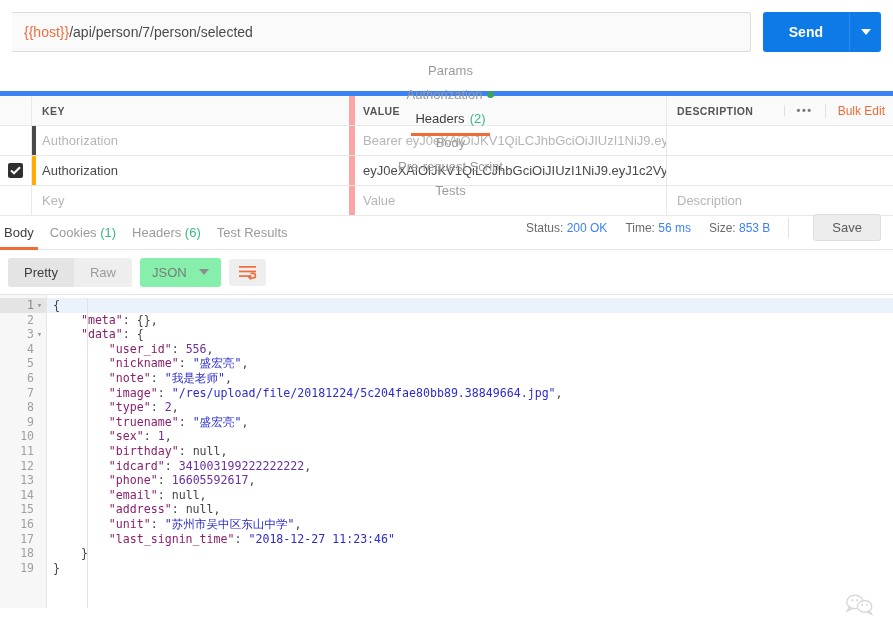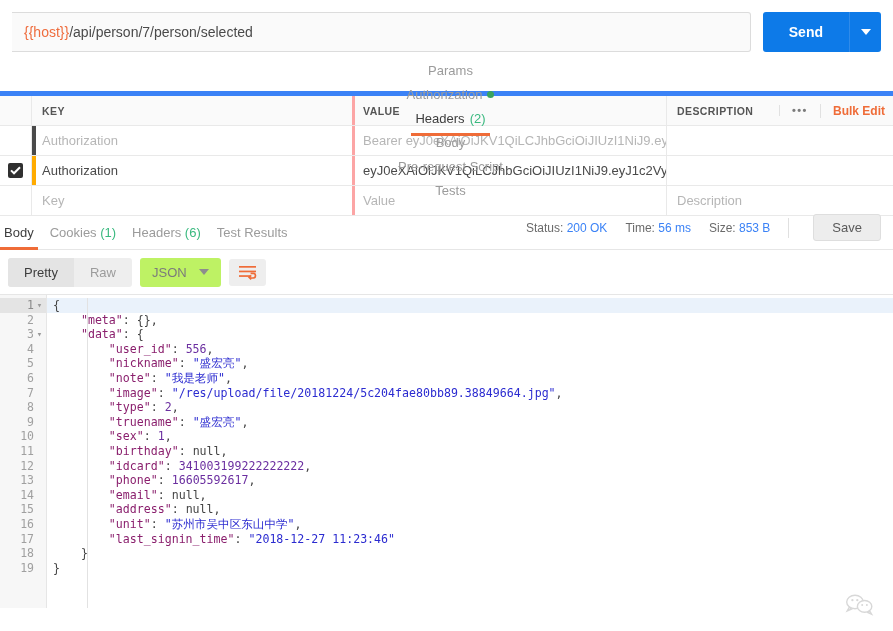--- a/index.html
+++ b/index.html
@@ -97,21 +97,21 @@
   .hdr-table { width: 893px; background:#fff; }
   .hdr-row { display: flex; height: 30px; border-bottom: 1px solid #e9e9e9; }
   .hdr-row.head { height: 30px; background:#fafafa; }
   .cell-check {
     width: 32px; border-right: 1px solid #e9e9e9;
     display: flex; align-items: center; justify-content: center;
     position: relative; flex: 0 0 32px;
   }
   .cell-key {
     flex: 0 0 323px; width: 323px;
-    border-right: 3px solid #fca5a5;
+    border-right: 6px solid #fca5a5;
     display: flex; align-items: center;
     padding-left: 10px;
     font-size: 13px; color: #4a4a4a;
     overflow: hidden; white-space: nowrap;
     position: relative;
   }
   .cell-val {
     flex: 0 0 312px; width: 312px;
     border-right: 1px solid #e9e9e9;
     display: flex; align-items: center;
@@ -135,21 +135,21 @@
     display: flex; align-items: center; justify-content: flex-start;
   }
   .desc-head-inner { display:flex; align-items:center; width:100%; }
   .desc-head-label { flex:1; }
   .dots-btn {
     color:#7b7b7b; letter-spacing:1.5px; font-size:11px;
     padding: 0 12px; border-left:1px solid #e1e1e1; cursor:pointer;
     line-height: 1;
   }
   .bulk-edit {
-    color: #ef6c38; font-size: 12px; font-weight: bold; letter-spacing: 0;
+    color: #ef6c38; font-size: 12px; font-weight: normal; letter-spacing: 0;
     padding: 0 8px 0 12px; border-left:1px solid #e1e1e1; cursor:pointer;
     white-space: nowrap;
   }
   .placeholder { color: #b6b6b6; }
   .accent {
     position: absolute; left: 0; top: 0; bottom: 0; width: 4px;
   }
   .cb {
     width: 15px; height: 15px; border-radius: 2px;
     background: #303030; display: flex; align-items: center; justify-content: center;
@@ -195,21 +195,21 @@
   }
   .seg {
     display:flex; background:#eeeeee; border-radius:3px; overflow:hidden;
   }
   .seg div {
     font-size:13px; color:#9b9b9b; padding: 7px 16px; cursor:pointer;text-align:right;
   }
   .seg div.active { color:#3d3d3d; background:#e4e4e4; }
   .lang-sel {
     display:flex; align-items:center; gap:12px;
-    background:#bef264; border-radius:3px; padding: 7px 12px;
+    background:#86efac; border-radius:3px; padding: 7px 12px;
     font-size:13px; color:#7b7b7b; cursor:pointer;
   }
   .lang-sel .caret {
     width:0;height:0;border-left:5px solid transparent;border-right:5px solid transparent;
     border-top:6px solid #8d8d8d;
   }
   .wrap-btn {
     background:#eeeeee; border-radius:3px; padding:6px 9px; cursor:pointer;
     display:flex; align-items:center;
   }

